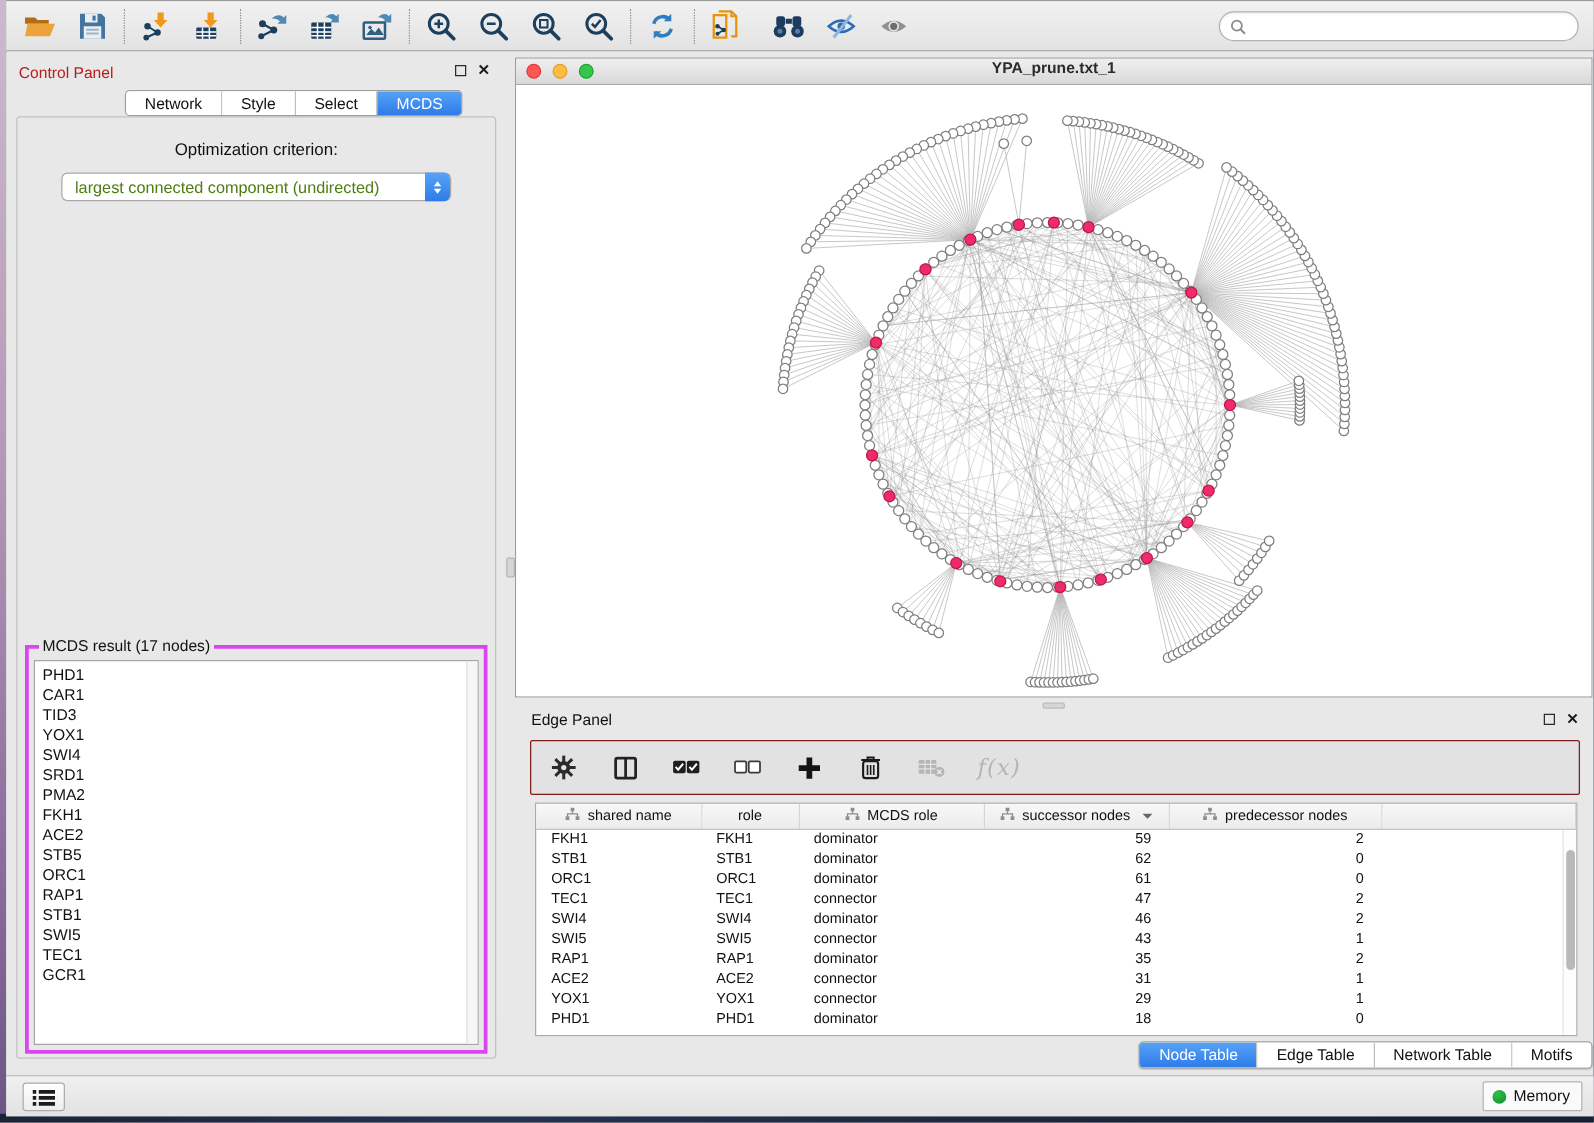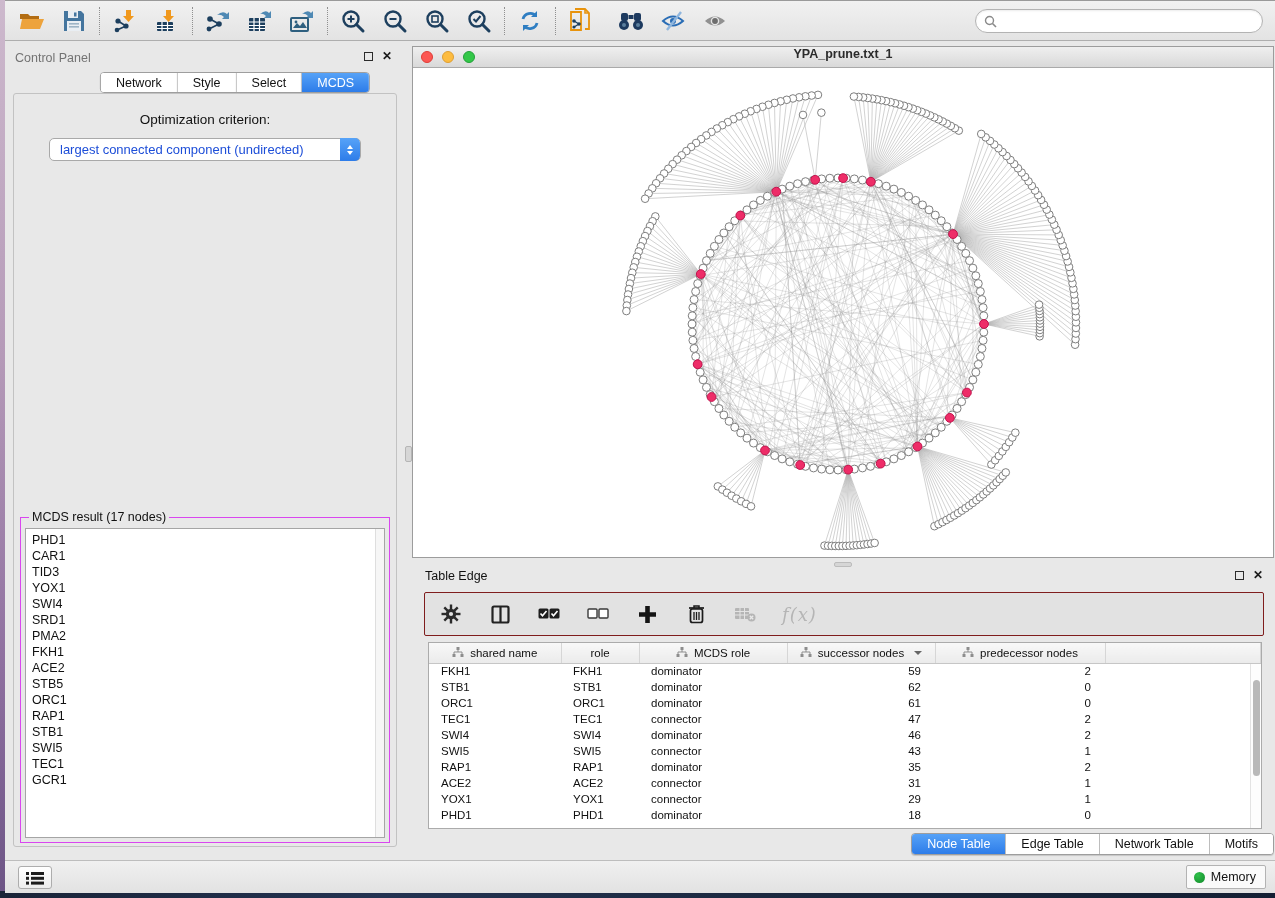--- a/index.html
+++ b/index.html
@@ -36,21 +36,21 @@
   .search-wrap { position:absolute; right:12px; top:8px; }
   .search-box {
     width:288px; height:24px; border:1px solid #b3b3b3; border-radius:12px;
     background:#fff; display:flex; align-items:center; padding:0 8px;
     box-shadow:inset 0 1px 2px rgba(0,0,0,.08);
   }
   .search-box input { border:none; outline:none; flex:1; font-size:12px; font-family:inherit; background:transparent; margin-left:5px; }
 
   
   .control-panel { position:absolute; left:0; top:41px; width:400px; height:819px; background:#e8e8e8; }
-  .cp-header { position:absolute; left:10px; top:9px; font-size:12.5px; color:#737373; }
+  .cp-header { position:absolute; left:10px; top:9px; font-size:12.5px; color:#b91c1c; }
   .panel-float, .panel-close { position:absolute; top:7px; width:14px; height:14px; display:flex; align-items:center; justify-content:center; }
   .panel-float span { width:9px; height:9px; border:1.5px solid #2b2b2b; display:block; }
   .panel-close { font-size:12px; font-weight:700; color:#1b1b1b; }
   .cp-float { right:30px; } .cp-close { right:11px; }
 
   .seg-control { display:flex; height:21px; border:1px solid #9e9e9e; border-radius:4px; background:#fff; overflow:hidden; font-size:12.5px;margin-left:30px; }
   .seg-control .seg {
     padding:0 15px; display:flex; align-items:center; color:#111; background:#fff;
     border-right:1px solid #bdbdbd; cursor:default;
   }
@@ -59,40 +59,40 @@
   .cp-tabs { position:absolute; left:50%; transform:translateX(-50%); top:30px; }
 
   .cp-content {
     position:absolute; left:8px; right:8px; top:51px; bottom:14px;
     border:1px solid #c2c2c2; border-radius:3px; background:#e8e8e8;
   }
   .opt-label { text-align:center; font-size:13.5px; color:#111; margin-top:18px; }
   .mac-select {
     position:relative; margin:11px auto 0; width:312px; height:23px; background:#fff;
     border:1px solid #a9a9a9; border-radius:5px; display:flex; align-items:center;
-    font-size:13px; color:#1d4ed8; padding-left:10px;
+    font-size:13px; color:#4d7c0f; padding-left:10px;
   }
   .mac-select .stepper {
     position:absolute; right:0; top:-1px; bottom:-1px; width:20px;
     background:linear-gradient(#57a3f8,#2d7ce9); border-radius:0 5px 5px 0;
     display:flex; flex-direction:column; align-items:center; justify-content:center; gap:2px;
   }
   .stepper i { display:block; width:0; height:0; border-left:3.5px solid transparent; border-right:3.5px solid transparent; }
   .stepper .up { border-bottom:4px solid #fff; }
   .stepper .dn { border-top:4px solid #fff; }
   .btn-row { display:flex; justify-content:center; gap:13px; margin-top:13px; }
   .mac-btn {
     height:22px; padding:0 15px; font-size:13px; font-family:inherit; color:#111;
     background:linear-gradient(#ffffff,#f1f1f1); border:1px solid #a9a9a9; border-radius:4.5px;
   }
   .mac-btn.focused { box-shadow:0 0 0 3px rgba(77,144,240,.55); border-color:#6ba2e8; }
 
   .mcds-fieldset {
     position:absolute; left:6px; right:6px; top:416px; bottom:3px;
-    border:1px solid #d946ef; padding:4px;
+    border:3px solid #d946ef; padding:4px;
   }
   .mcds-fieldset legend { font-size:12.5px; color:#111; padding:0 3px; margin-left:4px; }
   .mcds-list {
     position:relative; width:100%; height:100%; background:#fff; border:1px solid #a5a5a5;
     overflow:hidden; font-size:12.5px; color:#111; padding:3px 0 0 6px; line-height:16px;
   }
   .mcds-scroll { position:absolute; right:0; top:0; bottom:0; width:9px; background:#f6f6f6; border-left:1px solid #dedede; }
 
   
   .v-splitter { position:absolute; left:400px; top:41px; width:7px; height:819px; background:#e8e8e8; }
@@ -1191,21 +1191,21 @@
           <circle cx="352" cy="382.43970895252806" r="4.4" class="hub-node"></circle>
           <circle cx="298.56029104747194" cy="329" r="4.4" class="hub-node"></circle>
           <circle cx="284.65579239300547" cy="296.24305394928194" r="4.4" class="hub-node"></circle>
           <circle cx="287.8048773652574" cy="206.06505907445234" r="4.4" class="hub-node"></circle>
         </svg>
     </div>
   </div>
 
   <div class="table-panel">
     <div class="h-grip"></div>
-    <div class="tp-header">Table Edge</div>
+    <div class="tp-header">Edge Panel</div>
     <div class="panel-float tp-float" style="position:absolute;">
         <span></span>
       </div>
     <div class="panel-close tp-close" style="position:absolute;">✕</div>
 
     <div class="tp-toolbar">
       <span class="tp-ico">
         <svg width="20" height="20" viewBox="0 0 20 20">
           <g fill="#2b2b2b">
             <rect x="8.8" y="0.5" width="2.4" height="5"></rect>

